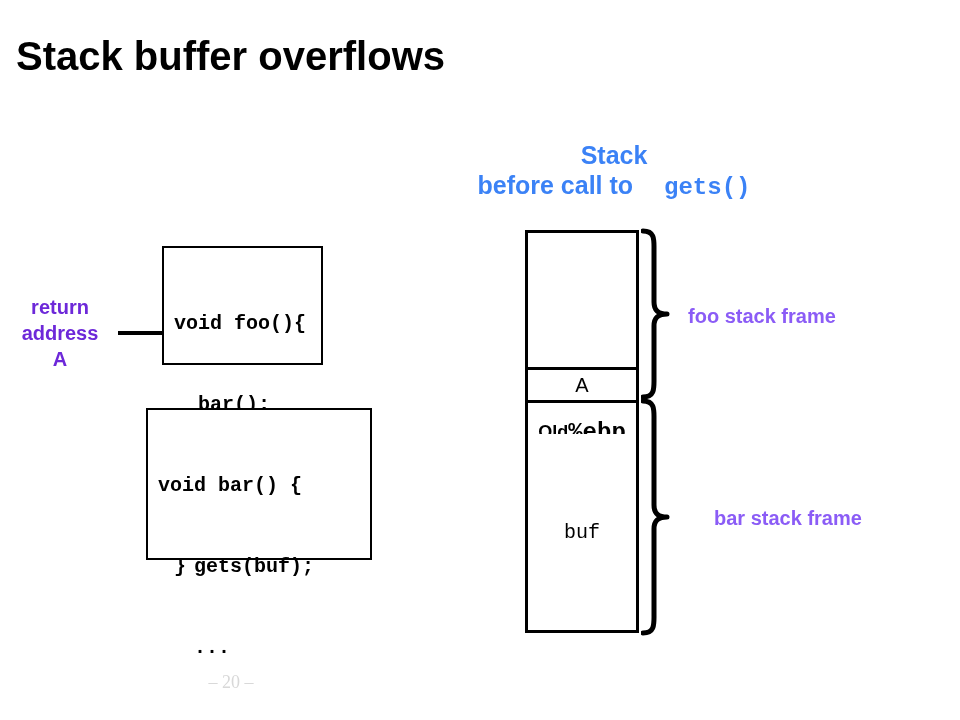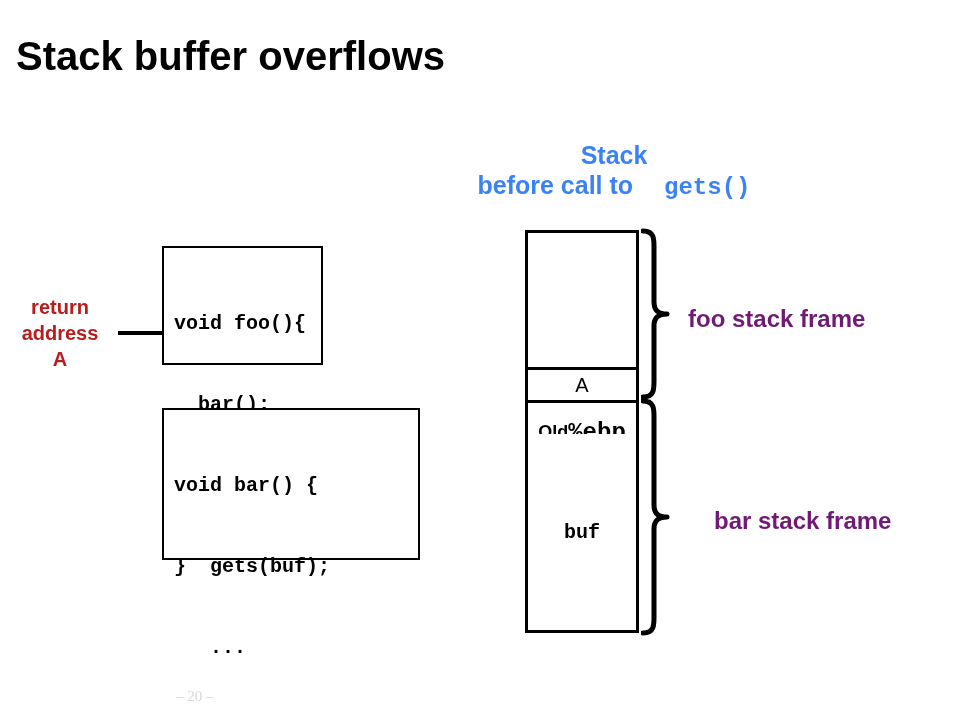--- a/index.html
+++ b/index.html
@@ -67,39 +67,39 @@
     white-space: pre;
     padding: 8px 0 6px 10px;
   }
   #code-box-foo {
     left: 162px;
     top: 246px;
     width: 161px;
     height: 119px;
   }
   #code-box-bar {
-    left: 162px;
+    left: 146px;
     top: 408px;
-    width: 258px;
+    width: 226px;
     height: 152px;
   }
   .code-line { display: block; }
 
   
   #return-address-label {
     position: absolute;
     left: 0px;
     top: 294px;
     width: 120px;
     text-align: center;
     font-family: "Liberation Sans", sans-serif;
     font-weight: bold;
     font-size: 20px;
     line-height: 26px;
-    color: #b91c1c;
+    color: #6d28d9;
   }
 
   
   #return-address-arrow {
     position: absolute;
     left: 118px;
     top: 318px;
     width: 72px;
     height: 30px;
   }
@@ -150,51 +150,52 @@
   }
   #stack-cell-oldebp .mono {
     font-family: "Liberation Mono", monospace;
     font-weight: bold;
     font-size: 24px;
   }
   #stack-cell-buf {
     top: 201px;
     height: 196px;
     font-family: "Liberation Mono", monospace;
-    font-weight: bold;
+    font-weight: normal;
     font-size: 20px;
   }
 
   
   .brace {
     position: absolute;
   }
   #brace-foo { left: 641px; top: 228px; width: 32px; height: 172px; }
   #brace-bar { left: 641px; top: 398px; width: 32px; height: 238px; }
 
   
   .frame-label {
     position: absolute;
     font-family: "Liberation Sans", sans-serif;
     font-weight: bold;
-    font-size: 24px;
-    color: #701a75;
+    font-size: 20px;
+    color: #8b5cf6;
     white-space: nowrap;
   }
   #label-foo-frame { left: 688px; top: 305px; }
   #label-bar-frame { left: 714px; top: 507px; text-align: center; }
 
   
   #page-number {
     position: absolute;
     left: 176px;
-    top: 688px;
+    top: 672px;
     width: 110px;
+    text-align: center;
     font-family: "Liberation Serif", serif;
-    font-size: 15px;
+    font-size: 18px;
     color: #d8d8d8;
     white-space: nowrap;
   }
 </style>
 </head>
 <body>
 
 <div id="slide">
 
   <div id="slide-title">Stack buffer overflows</div>

